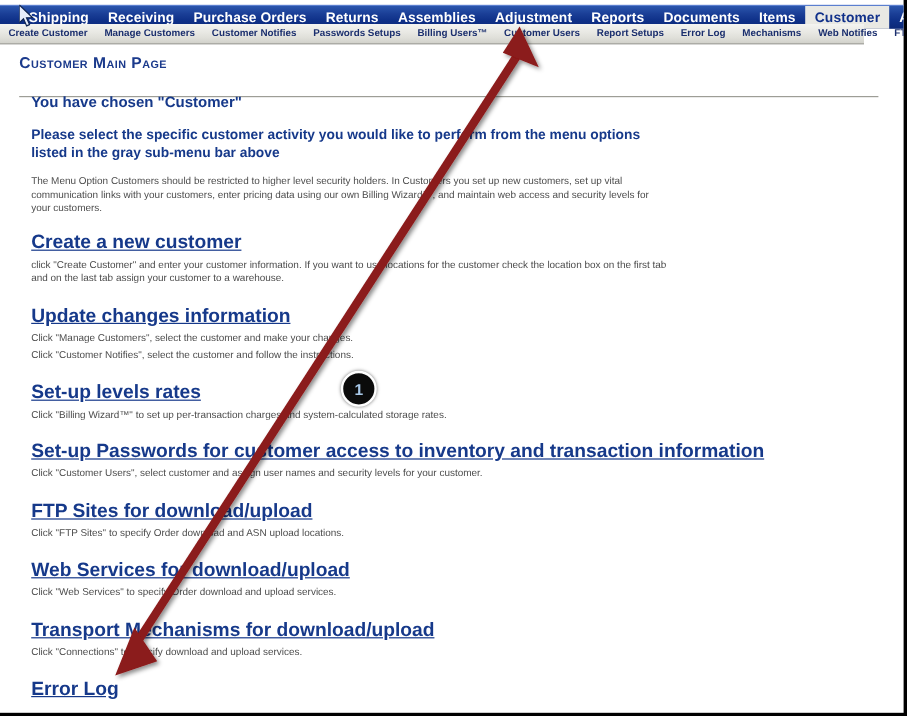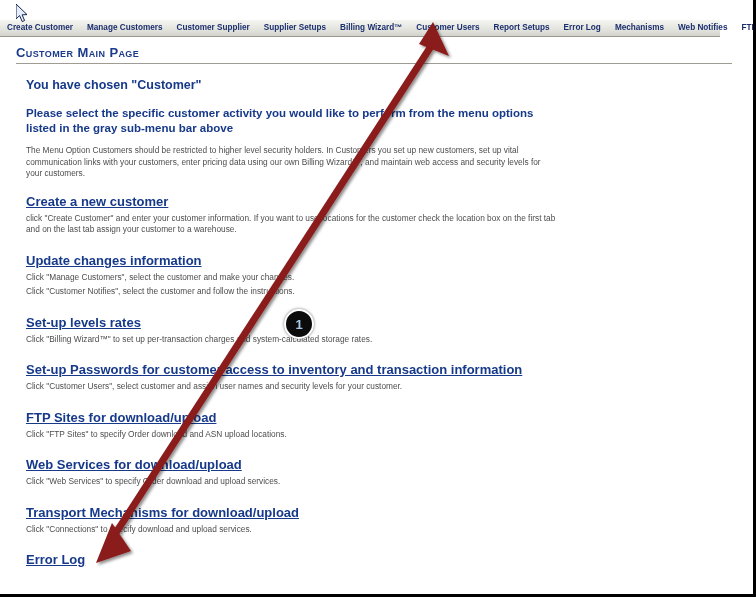--- a/index.html
+++ b/index.html
@@ -72,21 +72,21 @@
     line-height: 16px;
     cursor: pointer;
   }
 
   
   #page-title-wrap {
     position: absolute;
     left: 16px; top: 45px;
     width: 716px;
     border-bottom: 1px solid #9d9d96;
-    padding-bottom: 3px;
+    padding-bottom: 20px;
   }
   #page-title {
     color: #1b3a8c;
     font-size: 13px;
     font-weight: bold;
     font-variant: small-caps;
     letter-spacing: 0.4px;
   }
 
   
@@ -111,21 +111,21 @@
   }
   .body-text {
     color: #4d4d4d;
     font-size: 8.3px;
     line-height: 11.5px;
     margin: 9px 0 0 0;
     max-width: 525px;
   }
   .link-head {
     color: #16398a;
-    font-size: 13px;
+    font-size: 16px;
     font-weight: bold;
     text-decoration: underline;
     display: inline-block;
     margin: 17px 0 0 0;
     cursor: pointer;
   }
   .link-desc {
     color: #4d4d4d;
     font-size: 8.3px;
     line-height: 11.5px;
@@ -163,27 +163,41 @@
     position: absolute;
     left: 16px; top: 4px;
     width: 14px; height: 20px;
   }
 </style>
 </head>
 <body>
 
 <div id="page-frame">
 
+  <div id="main-nav">
+    <div class="nav-item">Shipping</div>
+    <div class="nav-item">Receiving</div>
+    <div class="nav-item">Purchase Orders</div>
+    <div class="nav-item">Returns</div>
+    <div class="nav-item">Assemblies</div>
+    <div class="nav-item">Adjustment</div>
+    <div class="nav-item">Reports</div>
+    <div class="nav-item">Documents</div>
+    <div class="nav-item">Items</div>
+    <div class="nav-item active">Customer</div>
+    <div class="nav-item">Admin</div>
+
+  </div>
 
   <div id="sub-nav">
     <div class="subnav-item">Create Customer</div>
     <div class="subnav-item">Manage Customers</div>
-    <div class="subnav-item">Customer Supplier</div>
-    <div class="subnav-item">Supplier Setups</div>
-    <div class="subnav-item">Billing Wizard™</div>
+    <div class="subnav-item">Customer Notifies</div>
+    <div class="subnav-item">Passwords Setups</div>
+    <div class="subnav-item">Billing Users™</div>
     <div class="subnav-item">Customer Users</div>
     <div class="subnav-item">Report Setups</div>
     <div class="subnav-item">Error Log</div>
     <div class="subnav-item">Mechanisms</div>
     <div class="subnav-item">Web Notifies</div>
     <div class="subnav-item">FTP Sites</div>
 
   </div>
 
   <div id="page-title-wrap">

